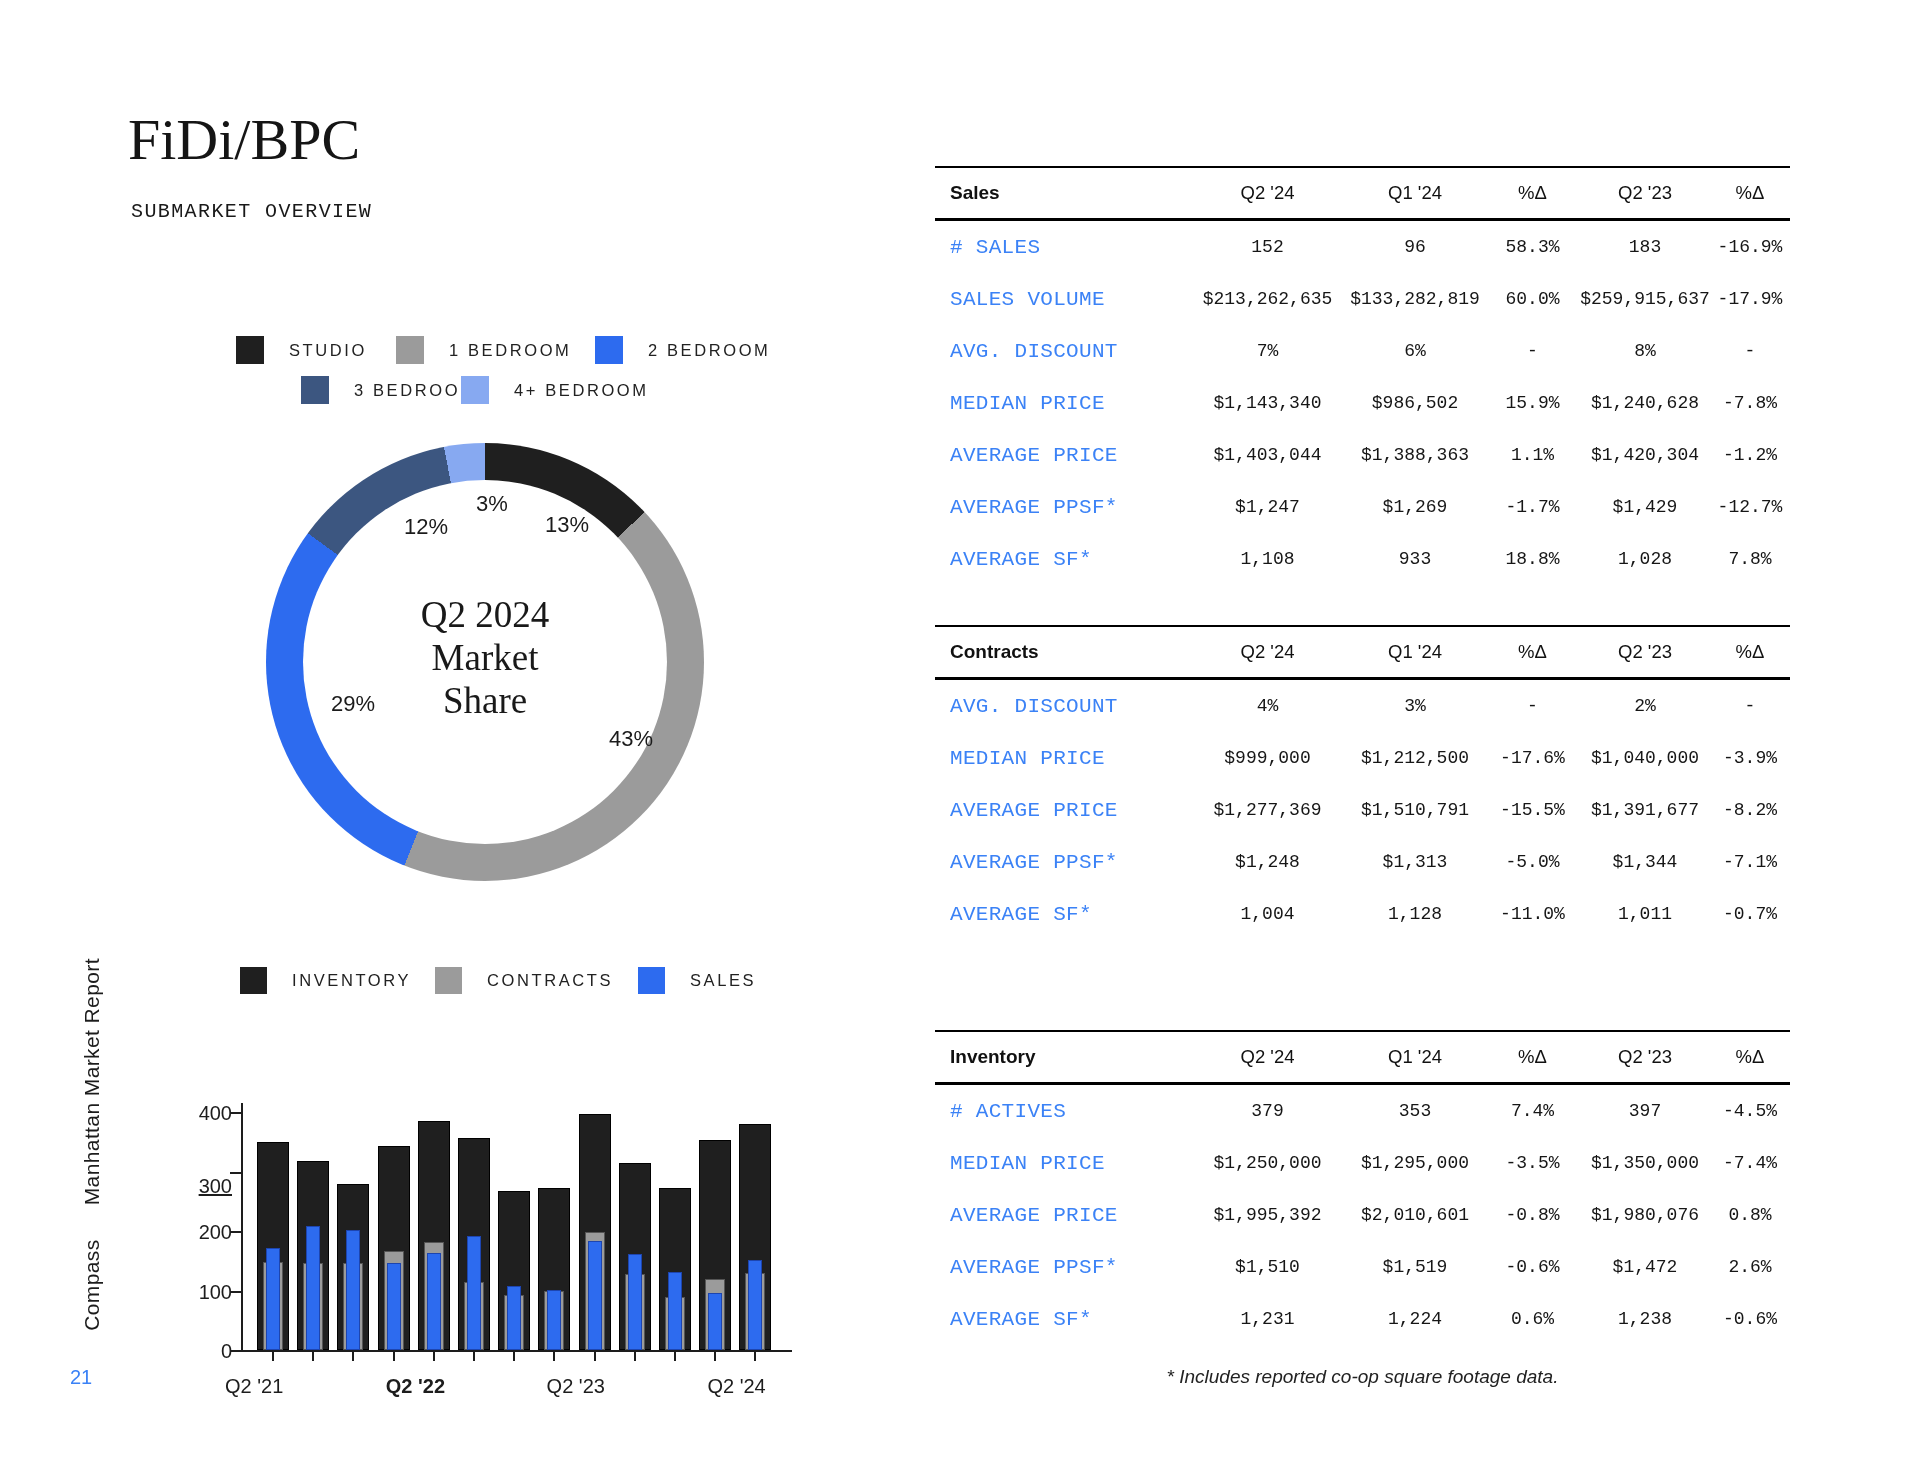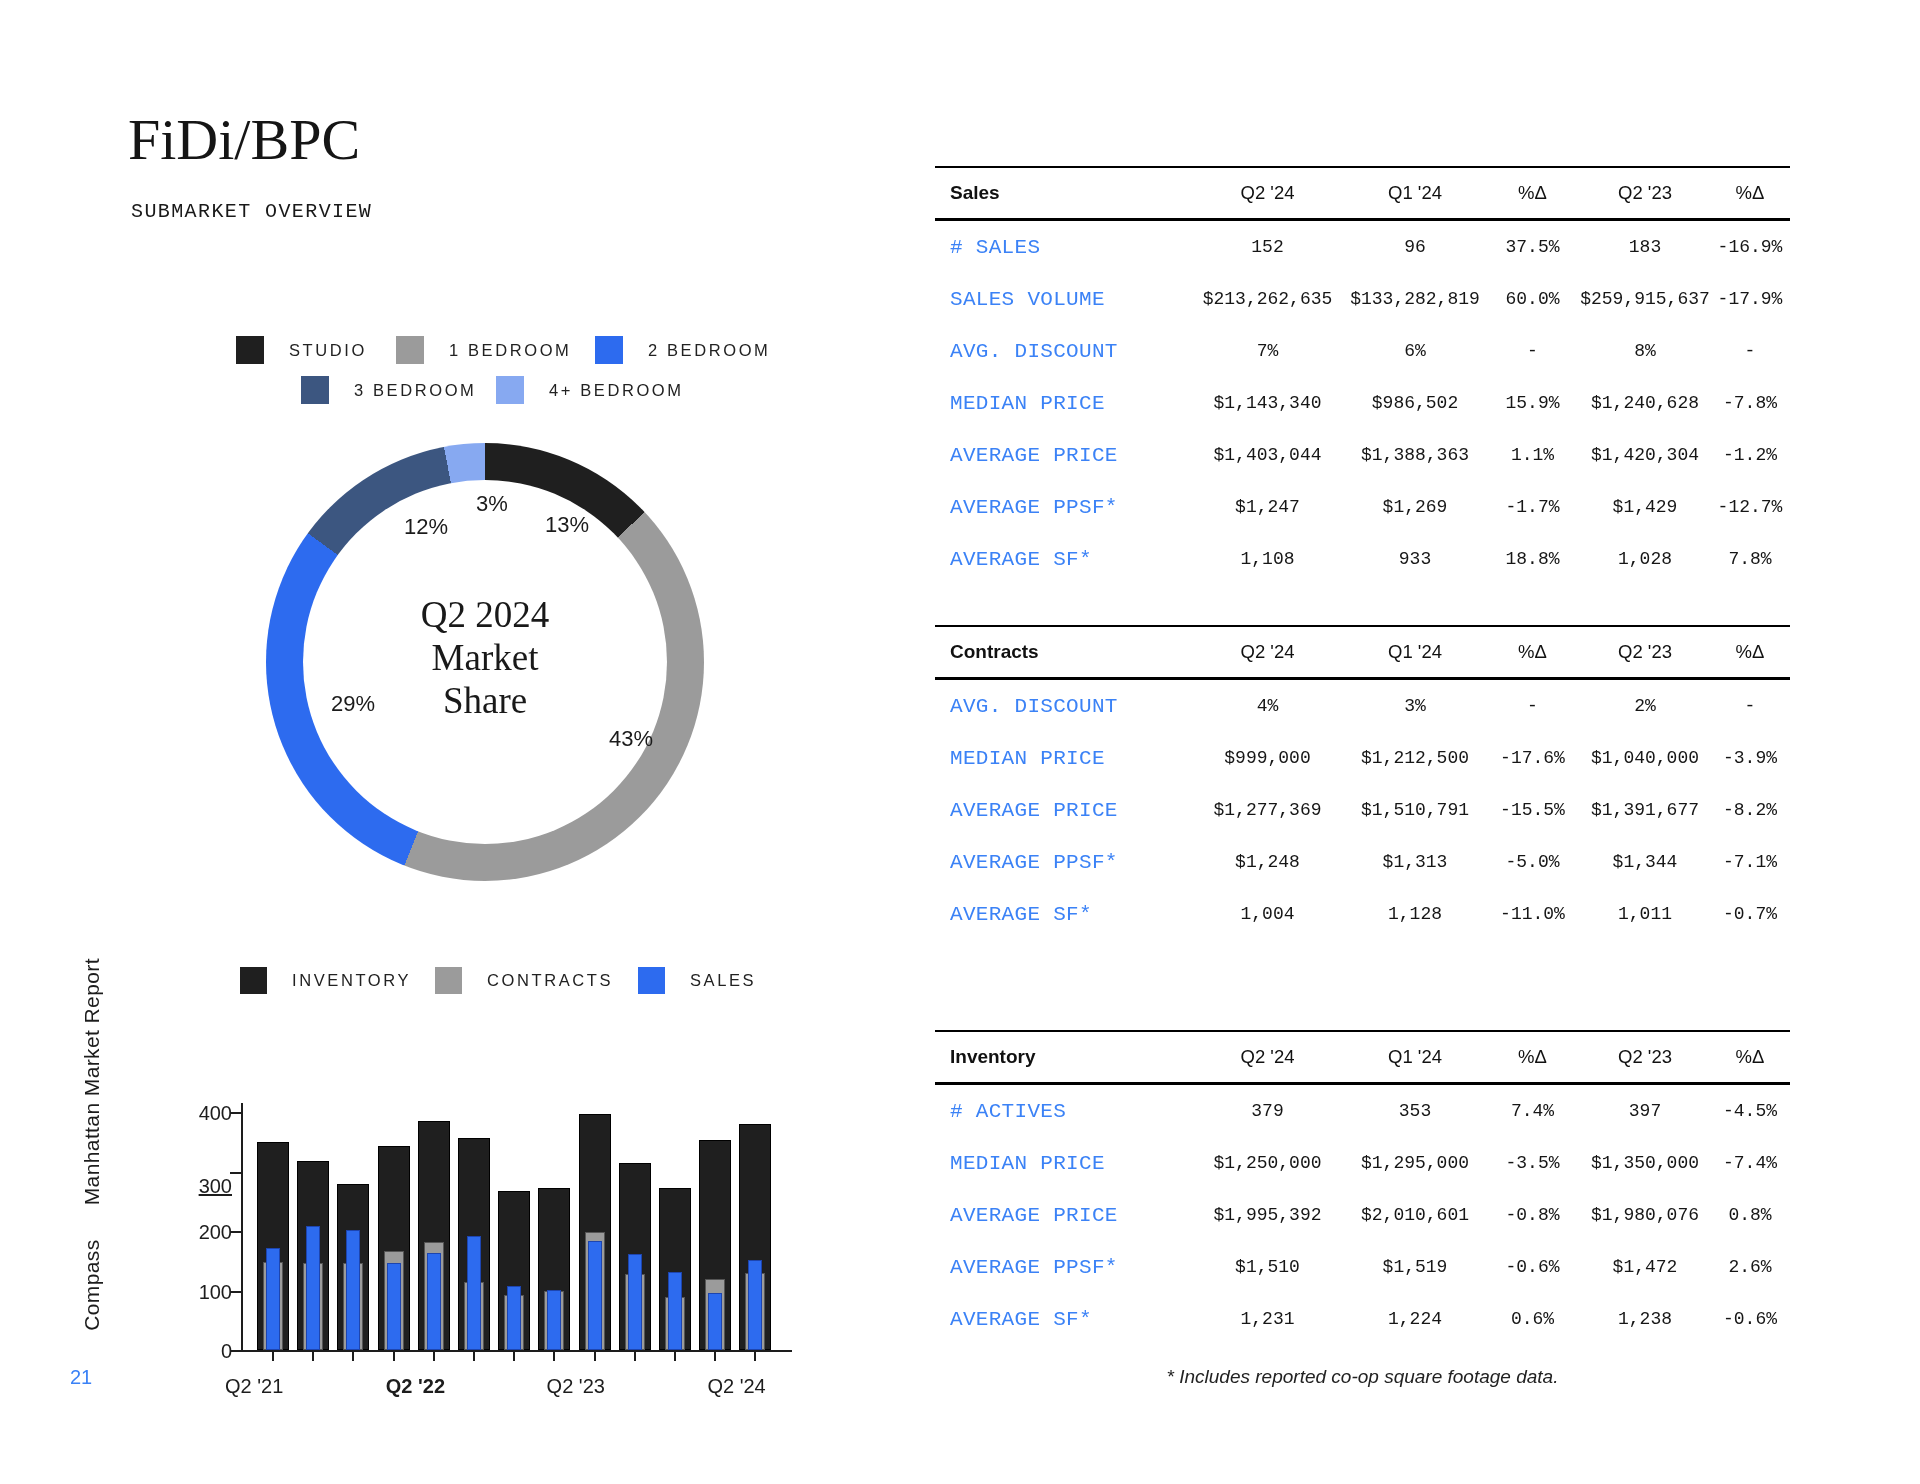--- a/index.html
+++ b/index.html
@@ -12,21 +12,21 @@
             font-size:20px;letter-spacing:1.4px;color:#191919}
 
   .legend-item{position:absolute;display:flex;align-items:center;gap:25px}
   .legend-swatch{width:28px;height:28px;flex:0 0 auto}
   .legend-swatch.small{width:27px;height:27px}
   .legend-label{font-size:16.5px;letter-spacing:2.6px;color:#222;white-space:nowrap}
   #leg-studio{left:236px;top:336px}
   #leg-1br{left:396px;top:336px}
   #leg-2br{left:595px;top:336px}
   #leg-3br{left:301px;top:376px}
-  #leg-4br{left:496px;top:376px}
+  #leg-4br{left:461px;top:376px}
   #leg-inv{left:240px;top:967px}
   #leg-con{left:435px;top:967px}
   #leg-sal{left:638px;top:967px}
 
   #donut{position:absolute;left:266px;top:443px;width:438px;height:438px;border-radius:50%}
   #donut-hole{position:absolute;left:37px;top:37px;width:364px;height:364px;border-radius:50%;background:#fff}
   #donut-center{position:absolute;left:0;right:0;top:150px;text-align:center;
                 font-family:"Liberation Serif",serif;font-size:37px;line-height:43px;color:#191919}
   .pct{position:absolute;width:80px;margin-left:-40px;text-align:center;font-size:22px;color:#1b1b1b}
 
@@ -190,21 +190,21 @@
       <div class="t-col">Q1 '24</div>
       <div class="t-col">%Δ</div>
       <div class="t-col">Q2 '23</div>
       <div class="t-col">%Δ</div>
     </div>
     <div class="t-rows">
         <div class="t-row">
           <div class="t-label"># SALES</div>
           <div class="t-cell">152</div>
           <div class="t-cell">96</div>
-          <div class="t-cell">37.5%</div>
+          <div class="t-cell">58.3%</div>
           <div class="t-cell">183</div>
           <div class="t-cell">-16.9%</div>
         </div>
         <div class="t-row">
           <div class="t-label">SALES VOLUME</div>
           <div class="t-cell">$213,262,635</div>
           <div class="t-cell">$133,282,819</div>
           <div class="t-cell">60.0%</div>
           <div class="t-cell">$259,915,637</div>
           <div class="t-cell">-17.9%</div>

